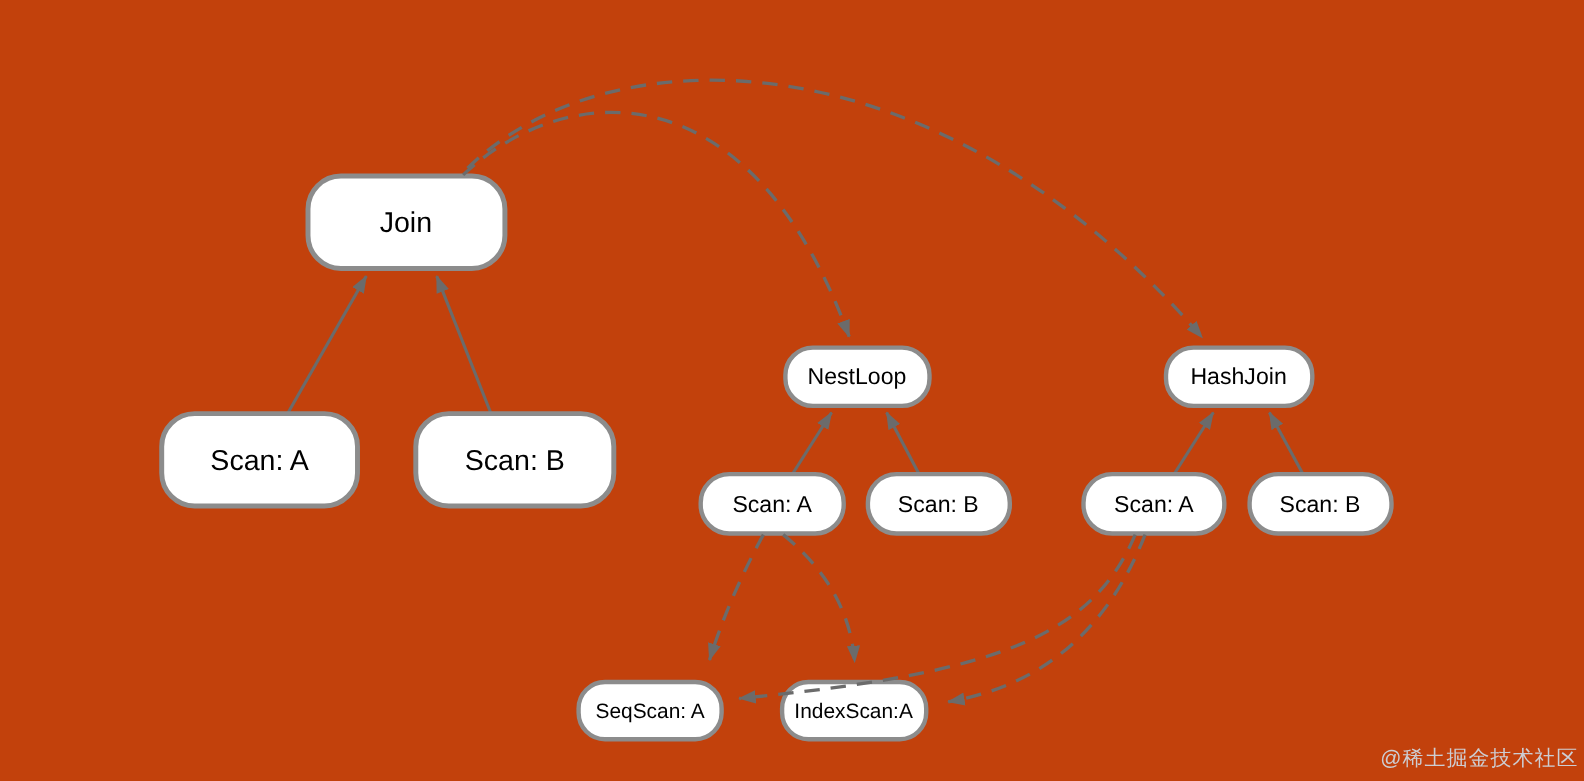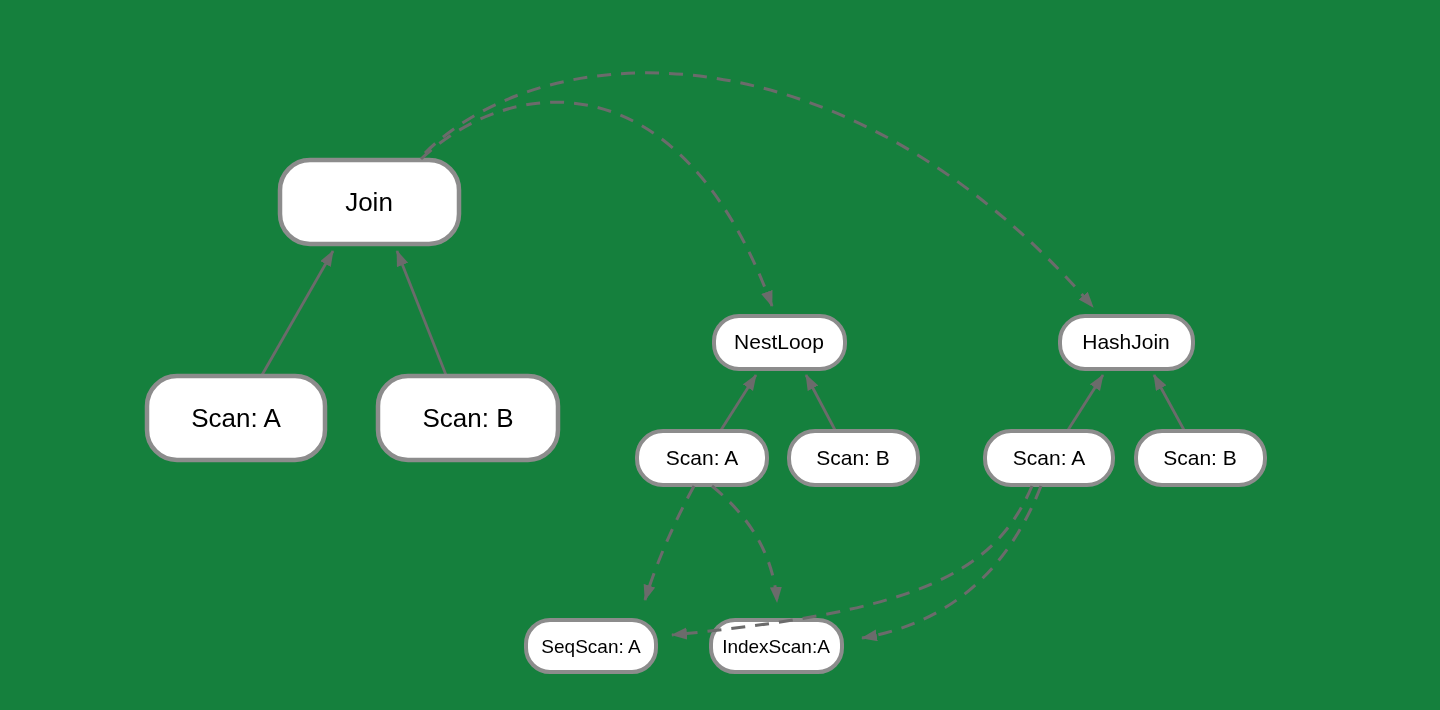--- a/index.html
+++ b/index.html
@@ -8,21 +8,21 @@
     background: #ffffff;
     width: 1440px;
     height: 710px;
     overflow: hidden;
     font-family: "Liberation Sans", sans-serif;
   }
   .stage {
     position: relative;
     width: 1440px;
     height: 710px;
-    background: #15803d;
+    background: #c2410c;
   }
   svg { display: block; }
   .node {
     fill: #ffffff;
     stroke: #8c8c8c;
   }
   .node.big { stroke-width: 4.5px; }
   .node.sm  { stroke-width: 4px; }
   text.lbl {
     fill: #000000;
@@ -124,13 +124,14 @@
     <g>
       <path class="edge dashed" d="M421,159 C510,75 680,55 772,306" marker-end="url(#arrow)"></path>
       <path class="edge dashed" d="M425,153 C550,30 850,25 1093,307" marker-end="url(#arrow)"></path>
       <path class="edge dashed" d="M694,486 Q662,545 645,600" marker-end="url(#arrow)"></path>
       <path class="edge dashed" d="M712,486 Q772,535 777,602" marker-end="url(#arrow)"></path>
       <path class="edge dashed" d="M1032,486 C993,578 908,612 672,635" marker-end="url(#arrow)"></path>
       <path class="edge dashed" d="M1041,486 C1010,565 955,622 862,638" marker-end="url(#arrow)"></path>
     </g>
   </svg>
 
+  <div class="watermark">@稀土掘金技术社区</div>
 </div>
 
 </body></html>

